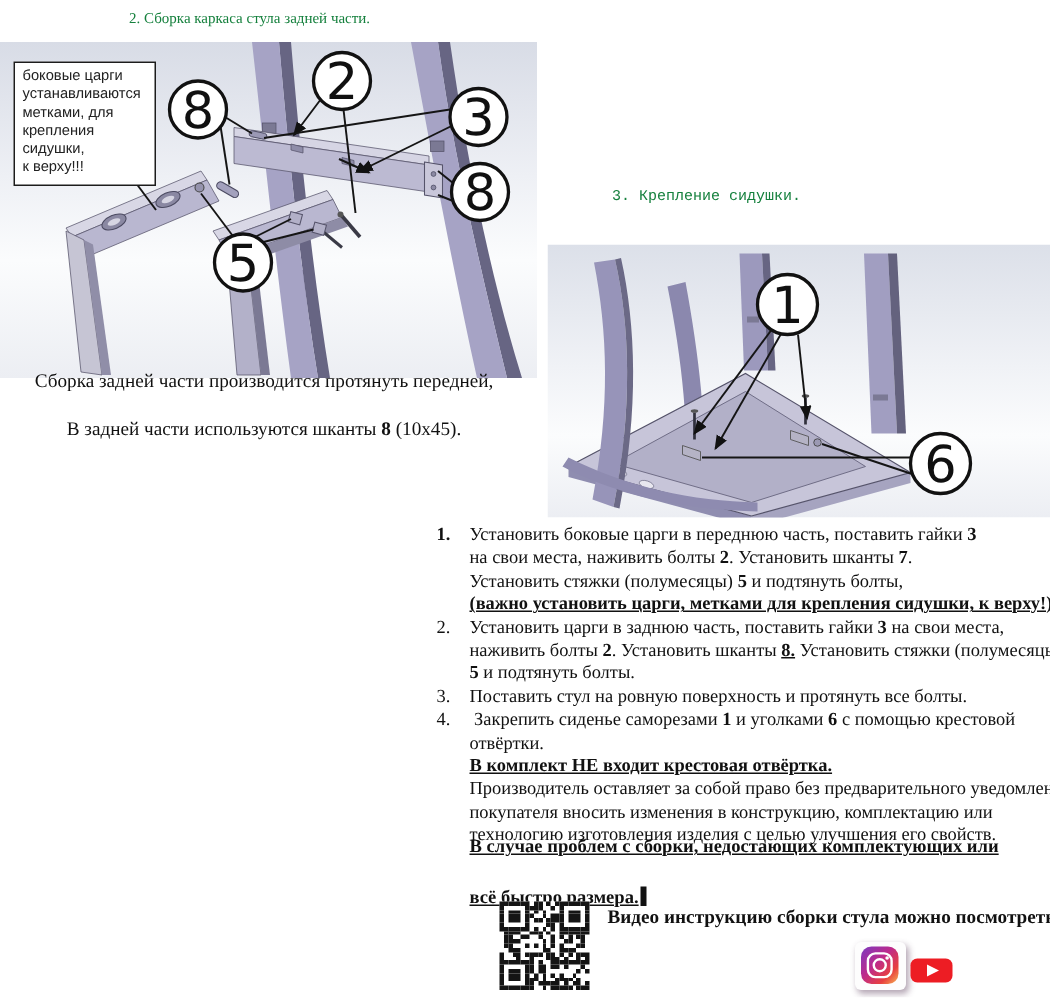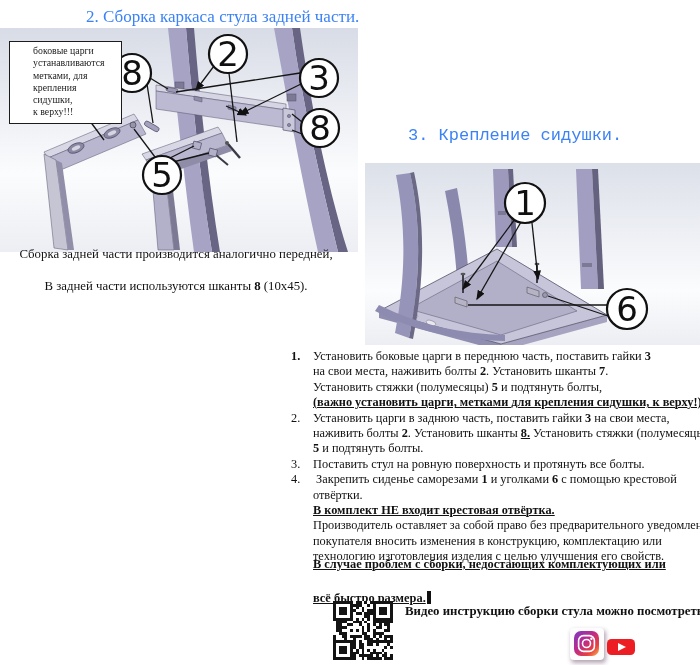--- a/index.html
+++ b/index.html
@@ -1,26 +1,26 @@
 <!DOCTYPE html>
 <html><head>
 <meta charset="utf-8">
 <style>
   html,body{margin:0;padding:0;background:#fff;}
   #page{position:relative;width:700px;height:665px;background:#fff;overflow:hidden;
         font-family:"Liberation Serif",serif;color:#111;}
   .abs{position:absolute;}
-  .h-title{font-size:17px;color:#3b82f6;white-space:nowrap;}
+  .h-title{font-size:10px;color:#15803d;white-space:nowrap;}
   
   .diagram{position:absolute;}
   .diagram svg{display:block;}
   
   .notebox{position:absolute;left:9px;top:13px;width:84px;min-height:60px;
-     background:#fff;border:1.6px solid #1c1c1c;padding:3px 4px 4px 23px;
-     font-family:Liberation Serif, serif;font-size:9.8px;line-height:12.3px;
+     background:#fff;border:1.6px solid #1c1c1c;padding:3px 4px 4px 5px;
+     font-family:Liberation Sans, sans-serif;font-size:9.8px;line-height:12.3px;
      color:#222;white-space:pre-line;}
   
   #caption-1{left:0;top:246px;width:352px;text-align:center;font-size:12.8px;line-height:16px;}
   
   #instructions{left:291px;top:349px;width:409px;font-size:12.3px;line-height:15.4px;}
   .item{display:flex;align-items:flex-start;}
   .item .num{width:22px;flex:none;}
   .item:nth-child(1) .num{font-weight:700;}
   .item .itext{flex:1;white-space:nowrap;}
   .sb{font-weight:700;}
@@ -157,21 +157,21 @@
         </g>
       </g>
     </svg>
     <div class="notebox">боковые царги
 устанавливаются
 метками, для
 крепления сидушки,
 к верху!!!</div>
   </div>
 
-  <div class="abs" id="caption-1"><span>Сборка задней части производится аналогично передней,</span><br><br><span>В задней части используются шканты </span><span class="sb">8</span><span> (10x45).</span></div>
+  <div class="abs" id="caption-1"><span>Сборка задней части производится протянуть передней,</span><br><br><span>В задней части используются шканты </span><span class="sb">8</span><span> (10x45).</span></div>
 
   <div class="abs h-title" style="left:408px;top:126px;font-family:Liberation Mono, monospace;">3.  Крепление сидушки.</div>
 
   <div class="diagram" style="left:365px;top:163px;width:335px;height:182px;">
     <svg viewBox="0 0 335 182" width="335" height="182">
       <defs>
         <linearGradient id="gbg2" x1="0" y1="0" x2="0" y2="1">
           <stop offset="0" stop-color="#dce0e9"></stop>
             <stop offset="0.45" stop-color="#f0f2f6"></stop>
           <stop offset="0.7" stop-color="#fbfcfd"></stop>

